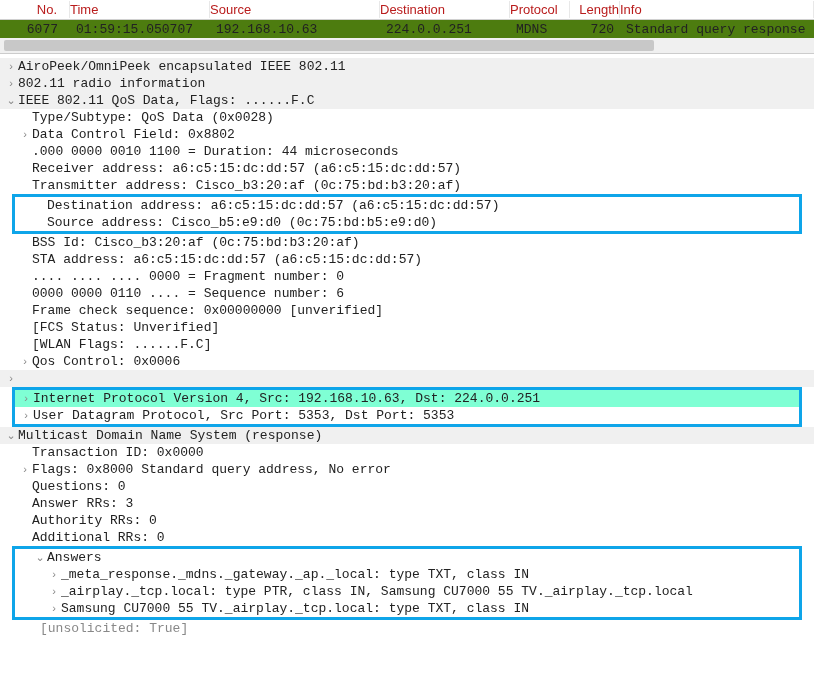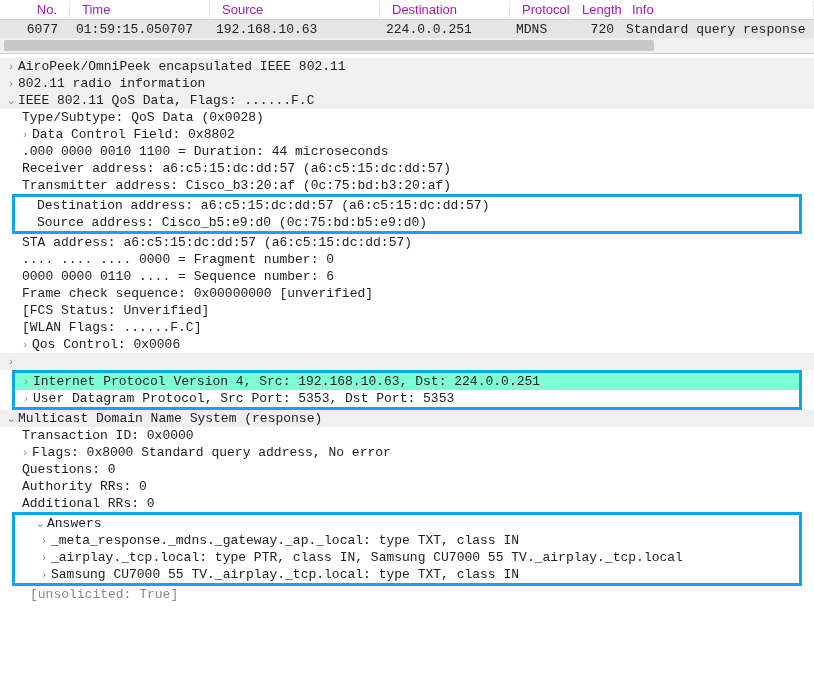--- a/index.html
+++ b/index.html
@@ -14,27 +14,27 @@
   .header-row {
     display: flex;
     border-bottom: 1px solid #d0d0d0;
     background: #ffffff;
     font-family: "Segoe UI", Arial, sans-serif;
     font-size: 13px;
     height: 20px;
     align-items: center;
   }
   .header-cell {
-    padding: 1px 12px;
+    padding: 1px 0;
     border-right: 1px solid #e8e8e8;
-    color: #a21caf;
+    color: #b91c1c;
   }
   .data-row {
     display: flex;
-    background: #e5e5e5;
+    background: #4d7c0f;
     font-family: Consolas, "Courier New", monospace;
     font-size: 13px;
     height: 18px;
     align-items: center;
   }
   .data-cell { padding: 0 6px; white-space: nowrap; }
   .col-no    { width: 70px; text-align: right; padding-right: 12px;}
   .col-time  { width: 140px; }
   .col-src   { width: 170px; }
   .col-dst   { width: 130px; }
@@ -61,21 +61,21 @@
   .exp {
     display: inline-block;
     width: 14px;
     text-align: center;
     color: #888;
     font-size: 11px;
     font-family: "Segoe UI", Arial, sans-serif;
     cursor: pointer;
   }
   .indent-1 { padding-left: 18px; }
-  .indent-2 { padding-left: 22px; align-items: center; }
+  .indent-2 { padding-left: 32px; align-items: center; }
   .box-blue {
     border: 3px solid #0ea5e9;
     margin: 0 12px;
     padding: 0;
   }
   .spacer-line { height: 2px; }
   .truncated { color: #888; margin-left: 8px; }
 </style>
 </head>
 <body>
@@ -141,20 +141,23 @@
   <div class="box-blue">
     <div class="tree-row indent-2">
       <span>Destination address: a6:c5:15:dc:dd:57 (a6:c5:15:dc:dd:57)</span>
     </div>
     <div class="tree-row indent-2">
       <span>Source address: Cisco_b5:e9:d0 (0c:75:bd:b5:e9:d0)</span>
     </div>
   </div>
 
   <div class="tree-row indent-2">
+    <span>BSS Id: Cisco_b3:20:af (0c:75:bd:b3:20:af)</span>
+  </div>
+  <div class="tree-row indent-2">
     <span>STA address: a6:c5:15:dc:dd:57 (a6:c5:15:dc:dd:57)</span>
   </div>
   <div class="tree-row indent-2">
     <span>.... .... .... 0000 = Fragment number: 0</span>
   </div>
   <div class="tree-row indent-2">
     <span>0000 0000 0110 .... = Sequence number: 6</span>
   </div>
   <div class="tree-row indent-2">
     <span>Frame check sequence: 0x00000000 [unverified]</span>
@@ -191,20 +194,23 @@
   </div>
   <div class="tree-row indent-2">
     <span>Transaction ID: 0x0000</span>
   </div>
   <div class="tree-row indent-1">
     <span class="exp">›</span>
     <span>Flags: 0x8000 Standard query address, No error</span>
   </div>
   <div class="tree-row indent-2">
     <span>Questions: 0</span>
+  </div>
+  <div class="tree-row indent-2">
+    <span>Answer RRs: 3</span>
   </div>
   <div class="tree-row indent-2">
     <span>Authority RRs: 0</span>
   </div>
   <div class="tree-row indent-2">
     <span>Additional RRs: 0</span>
   </div>
 
   <div class="box-blue">
     <div class="tree-row indent-1">

